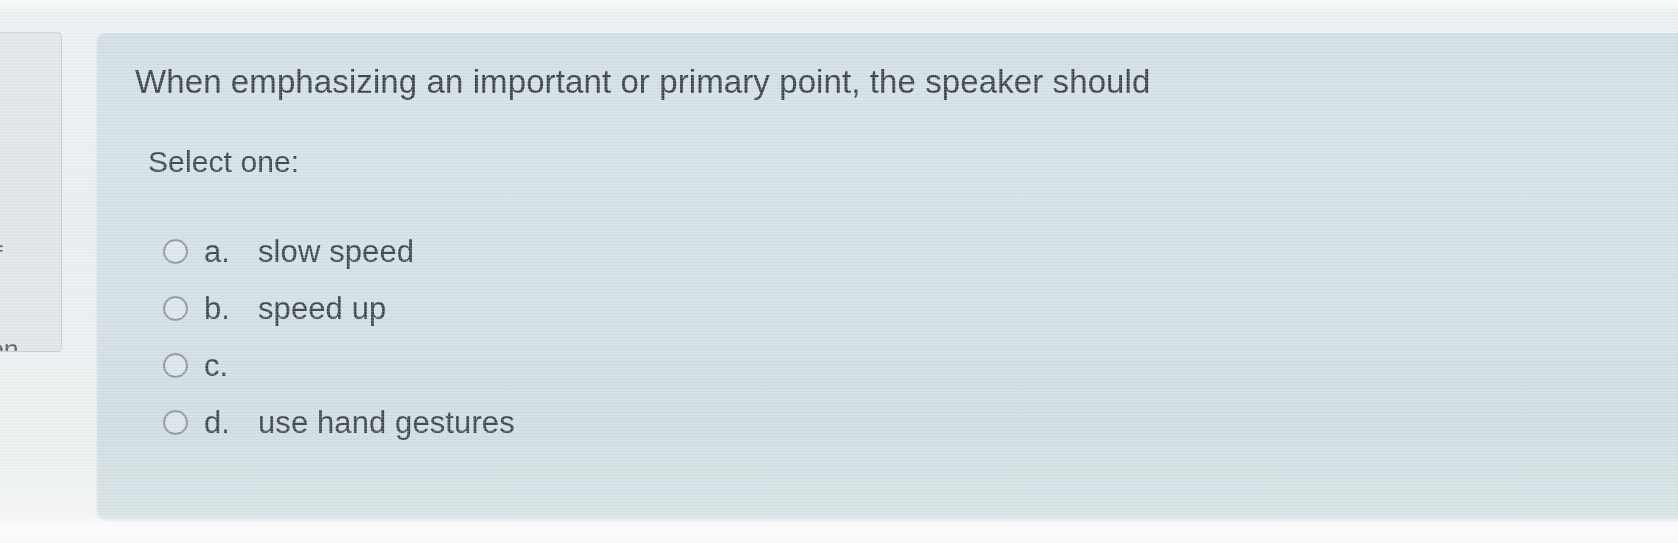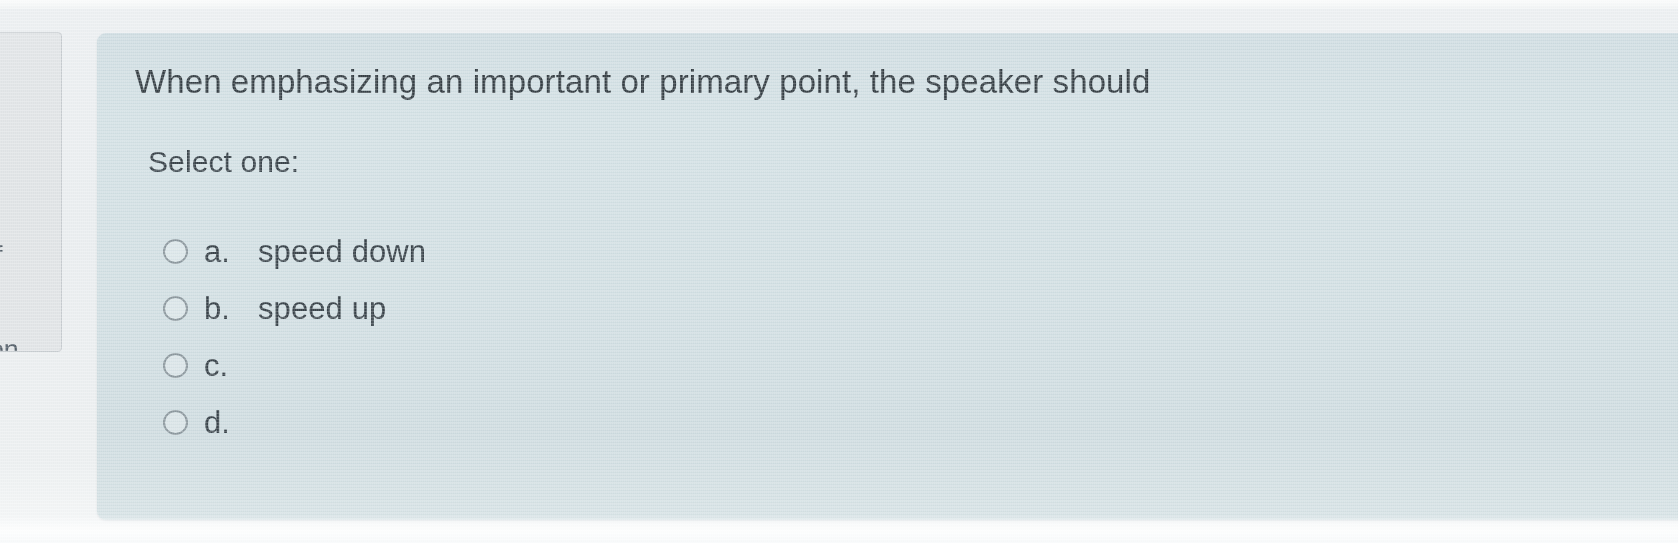--- a/index.html
+++ b/index.html
@@ -208,37 +208,38 @@
 
       <div id="question-text">When emphasizing an important or primary point, the speaker should</div>
 
       <div id="select-one-label">Select one:</div>
 
       <ul id="answer-list">
 
         <li class="answer-row">
           <span class="radio-input"></span>
           <span class="answer-letter">a.</span>
-          <span class="answer-label">speed down</span>
+          <span class="answer-label">slow speed</span>
         </li>
 
         <li class="answer-row">
           <span class="radio-input"></span>
           <span class="answer-letter">b.</span>
           <span class="answer-label">speed up</span>
         </li>
 
         <li class="answer-row">
           <span class="radio-input"></span>
           <span class="answer-letter">c.</span>
         </li>
 
         <li class="answer-row">
           <span class="radio-input"></span>
           <span class="answer-letter">d.</span>
+          <span class="answer-label">use hand gestures</span>
         </li>
 
       </ul>
     </div>
   </div>
 
   <div id="bottom-band"></div>
   <div id="texture"></div>
 
 </div>

